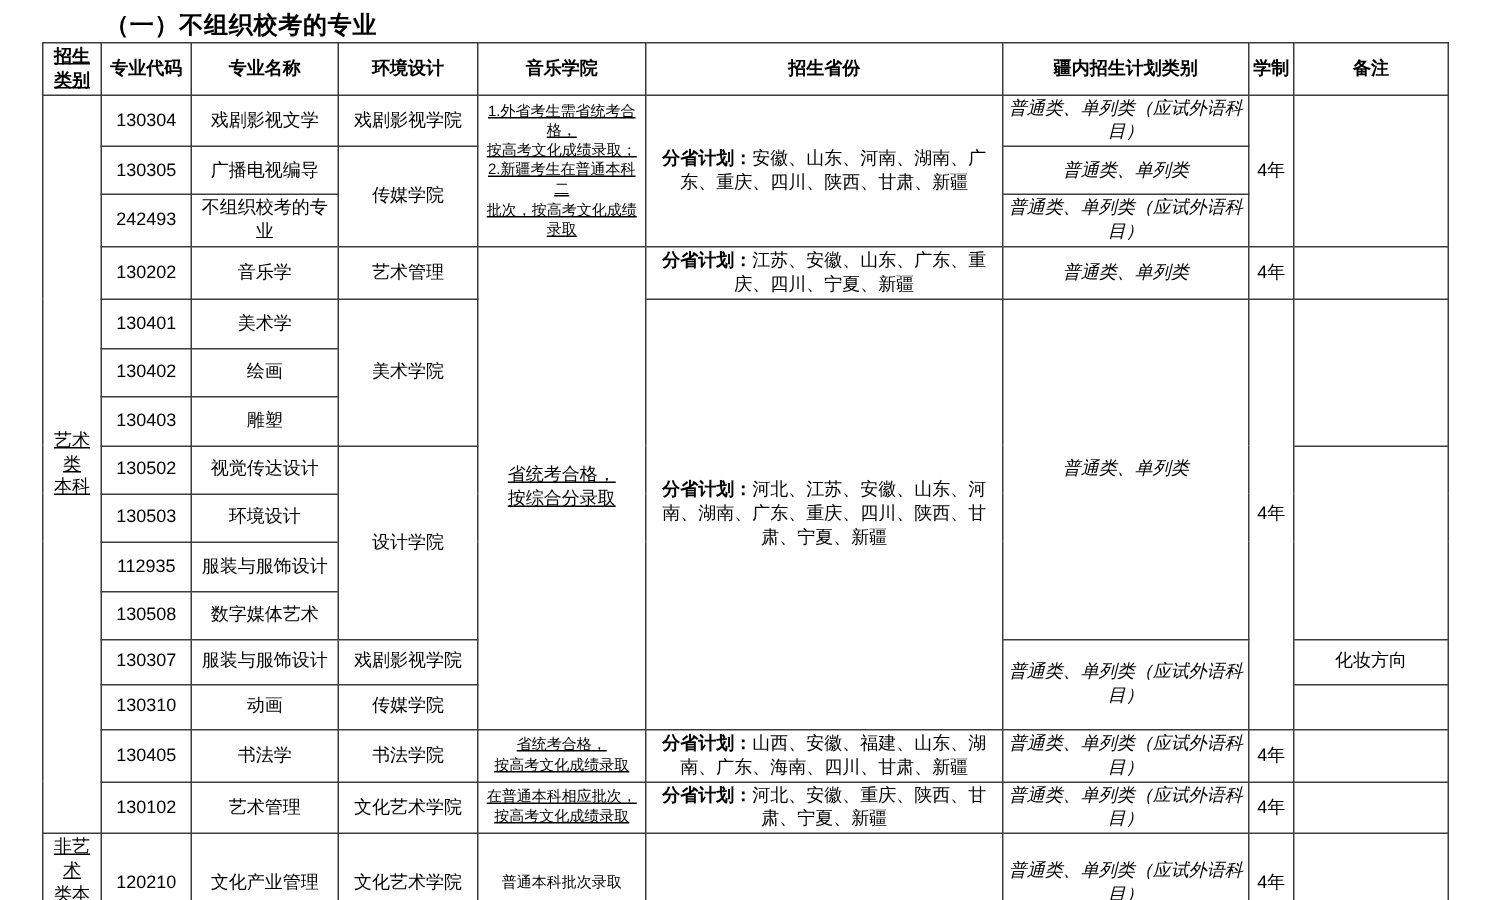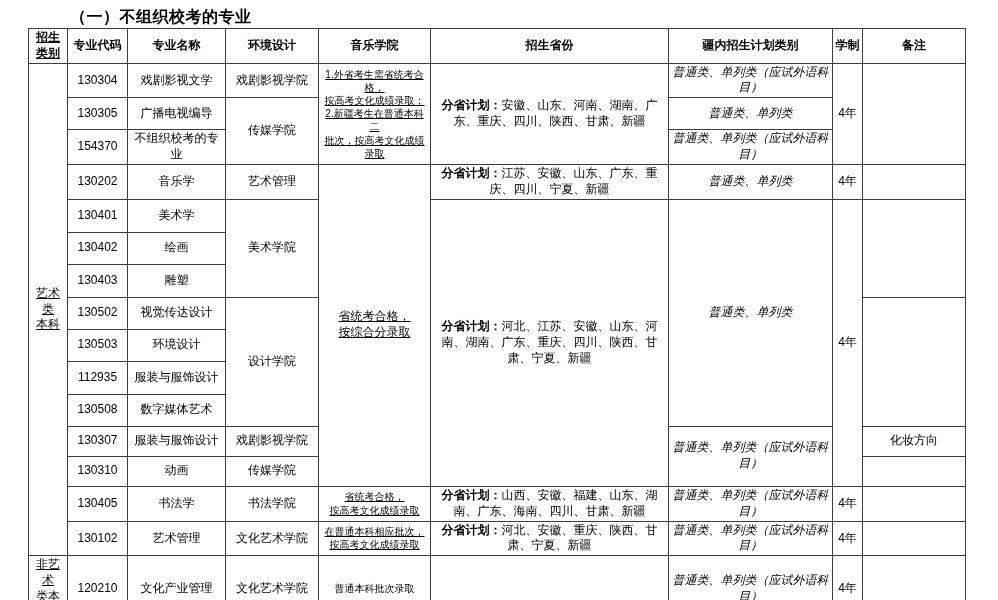--- a/index.html
+++ b/index.html
@@ -89,21 +89,21 @@
     </tr>
 
     <tr style="height:32px">
       <td>130305</td>
       <td>广播电视编导</td>
       <td rowspan="2">传媒学院</td>
       <td class="plan">普通类、单列类</td>
     </tr>
 
     <tr style="height:32px">
-      <td>154370</td>
+      <td>242493</td>
       <td>不组织校考的专业</td>
       <td class="plan">普通类、单列类（应试外语科目）</td>
     </tr>
 
     <tr style="height:31px">
       <td>130202</td>
       <td>音乐学</td>
       <td>艺术管理</td>
       <td rowspan="10" class="pre">省统考合格，
 按综合分录取</td>

